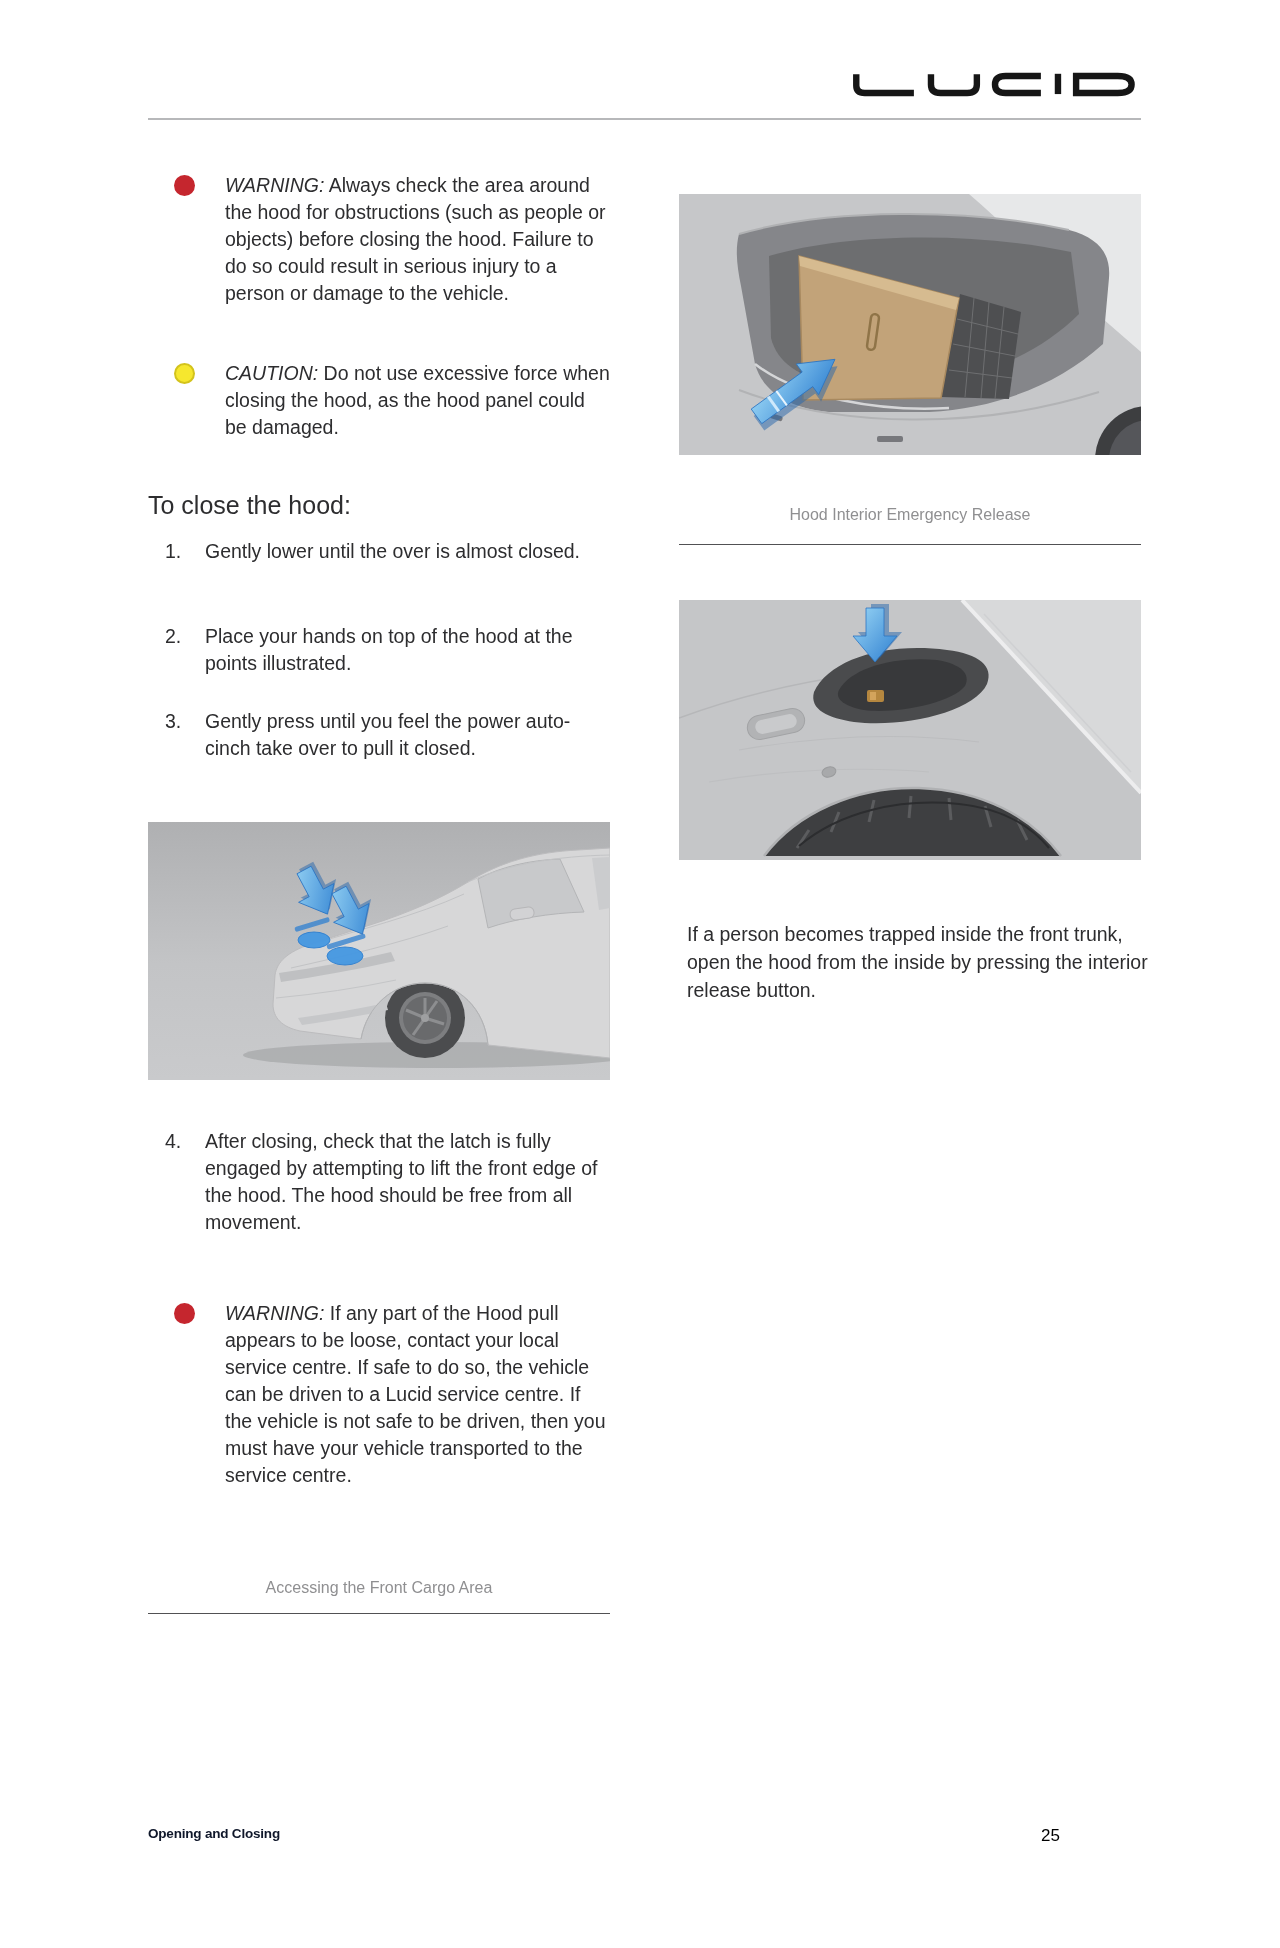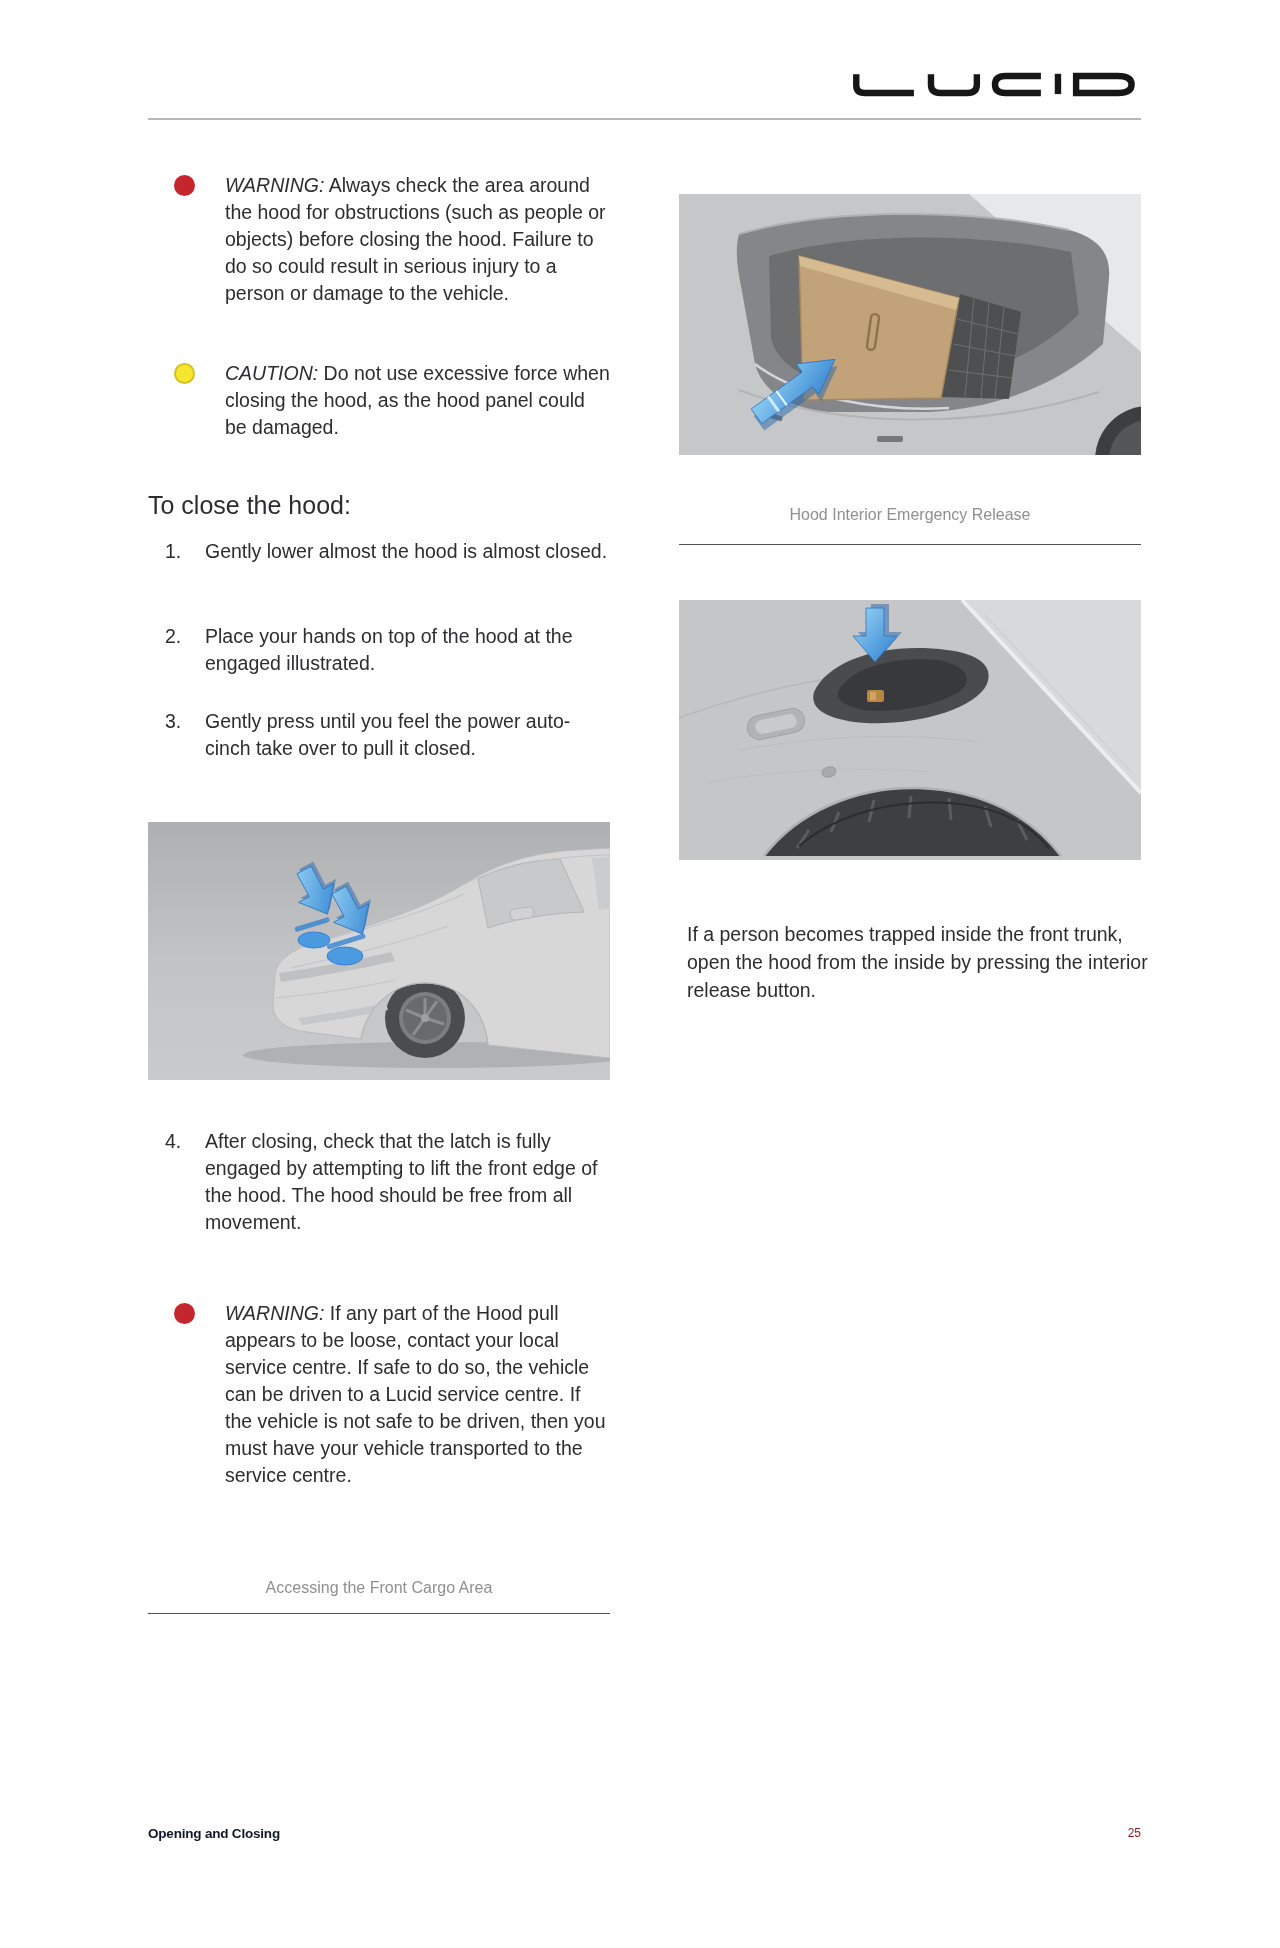--- a/index.html
+++ b/index.html
@@ -36,22 +36,22 @@
   .caption-left  { padding-bottom:15px; }
   .caption-right { padding-bottom:19px; }
 
   
   .fig { position:absolute; left:0; margin:0; overflow:hidden; }
   .fig svg { display:block; }
 
   
   .footer-left  { position:absolute; left:148px; top:1826px; font-size:13.5px; font-weight:bold;
                   letter-spacing:-0.2px; color:#0f172a; }
-  .footer-right { position:absolute; left:1041px; top:1826px; width:100px; text-align:right;
-                  font-size:12px; color:#7f1d1d; }
+  .footer-right { position:absolute; left:1041px; top:1826px; width:100px; text-align:left;
+                  font-size:17px; color:#000000; }
 </style>
 </head>
 <body>
 
 <div class="page">
 
   <svg class="logo" viewBox="0 0 268 24" aria-hidden="true">
     <g fill="none" stroke="#161616" stroke-width="6">
       <path d="M4,2 L4,12.5 Q4,19.5 12,19.5 L58,19.5"></path>
       <path d="M74,2 L74,11.5 Q74,19.5 83,19.5 L108,19.5 Q117,19.5 117,11.5 L117,2"></path>
@@ -71,25 +71,25 @@
 
     <div class="callout" style="top:172px">
       <span class="dot dot-red"></span>
       <p class="callout-text"><em>WARNING:</em> <span>Always check the area around the hood for obstructions (such as people or objects) before closing the hood. Failure to do so could result in serious injury to a person or damage to the vehicle.</span></p>
     </div>
 
     <p class="intro" style="top:492px">To close the hood:</p>
 
     <div class="step" style="top:538px">
       <span class="step-num">1.</span>
-      <span class="step-text">Gently lower almost the hood is almost closed.</span>
+      <span class="step-text">Gently lower until the over is almost closed.</span>
     </div>
     <div class="step" style="top:623px">
       <span class="step-num">2.</span>
-      <span class="step-text">Place your hands on top of the hood at the engaged illustrated.</span>
+      <span class="step-text">Place your hands on top of the hood at the points illustrated.</span>
     </div>
     <div class="step" style="top:708px">
       <span class="step-num">3.</span>
       <span class="step-text">Gently press until you feel the power auto-cinch take over to pull it closed.</span>
     </div>
 
     <figure class="fig" style="top:822px; width:462px; height:258px">
       <svg viewBox="0 0 462 258" width="462" height="258">
         <defs>
           <linearGradient id="bgA" x1="0" y1="0" x2="0" y2="1">

